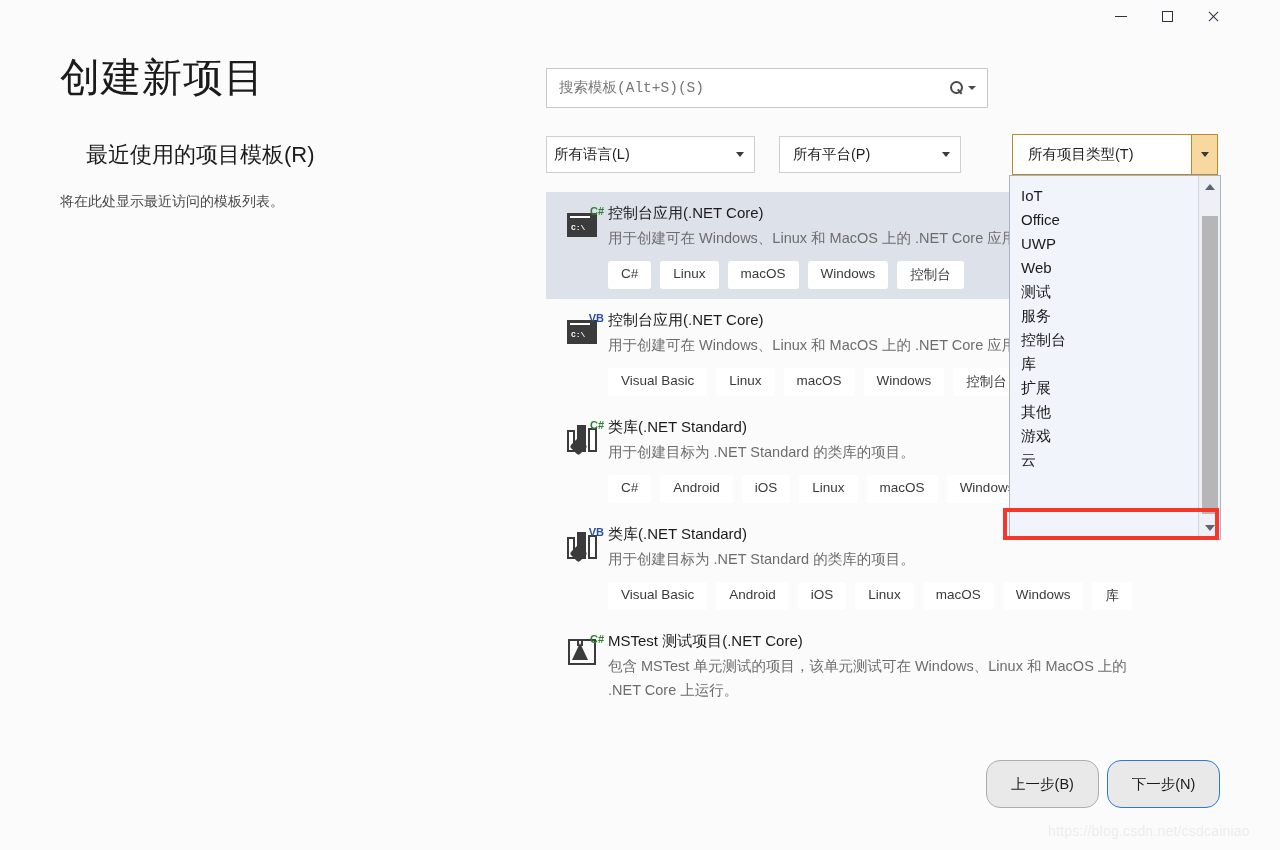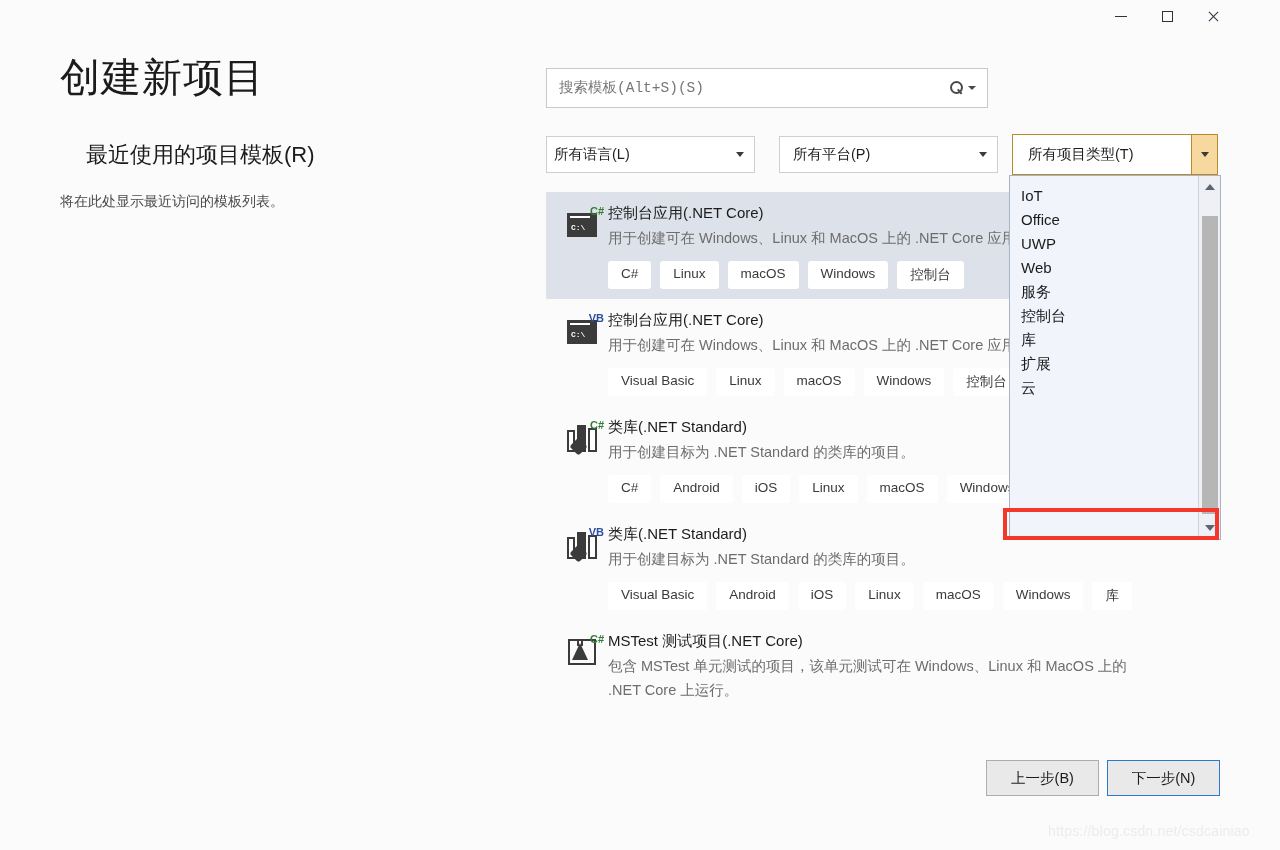--- a/index.html
+++ b/index.html
@@ -81,21 +81,21 @@
   }
 
   
   .filter{
     position:absolute; top:136px; height:37px;
     border:1px solid #cfcfcf; background:#ffffff;
     display:flex; align-items:center; justify-content:space-between;
     padding:0 10px 0 13px; font-size:14.5px; color:#1f1f1f;
   }
   #filter-language{ left:546px; width:209px;padding-left:7px; }
-  #filter-platform{ left:779px; width:219px; }
+  #filter-platform{ left:779px; width:182px; }
   #filter-type{
     left:1012px; width:206px; height:41px; top:134px;
     border:1px solid #b88a2e; padding-right:0;
   }
   #filter-type .ft-text{ padding-left:2px; }
   #filter-type-btn{
     width:26px; height:100%; background:#f7d9a0;
     border-left:1px solid #b88a2e;
     display:flex; align-items:center; justify-content:center;
     margin-left:auto;
@@ -216,23 +216,23 @@
   }
 
   
   #annotation-box{
     position:absolute; left:1003px; top:508px; width:216px; height:32px;
     border:4px solid #f5372b; z-index:60; pointer-events:none;
   }
 
   
   .fbtn{
-    position:absolute; top:760px; width:113px; height:36px;
+    position:absolute; top:760px; width:113px; height:48px;
     display:flex; align-items:center; justify-content:center;
-    font-size:14.5px; color:#1b1b1b; background:#e9e9e9;
+    font-size:14.5px; color:#1b1b1b; background:#e9e9e9;border-radius:14px;
   }
   #btn-back{ left:986px; border:1px solid #adadad; }
   #btn-next{ left:1107px; border:1px solid #2a7ad4;text-align:center; }
 
   
   #watermark{
     position:absolute; left:1048px; top:823px;
     font-size:14px; color:#ececec; letter-spacing:.2px;
   }
 </style>
@@ -386,24 +386,27 @@
       </div>
     </div>
   </div>
 
 <div id="type-dropdown">
   <div id="type-dropdown-list">
       <div class="dd-item">IoT</div>
       <div class="dd-item">Office</div>
       <div class="dd-item">UWP</div>
       <div class="dd-item">Web</div>
+      <div class="dd-item">测试</div>
       <div class="dd-item">服务</div>
       <div class="dd-item">控制台</div>
       <div class="dd-item">库</div>
       <div class="dd-item">扩展</div>
+      <div class="dd-item">其他</div>
+      <div class="dd-item">游戏</div>
       <div class="dd-item">云</div>
     </div>
   <div id="dd-scrollbar">
     <div class="dd-arrow" id="dd-arrow-up">
       <span class="tri-up"></span>
     </div>
     <div id="dd-thumb"></div>
     <div class="dd-arrow" id="dd-arrow-down">
       <span class="tri-down"></span>
     </div>

